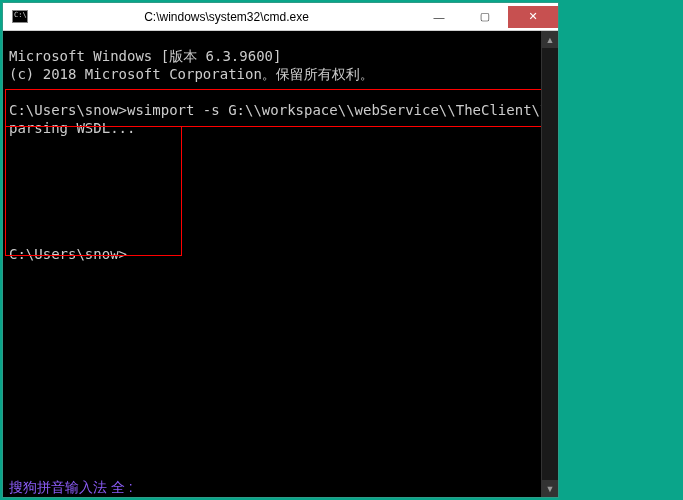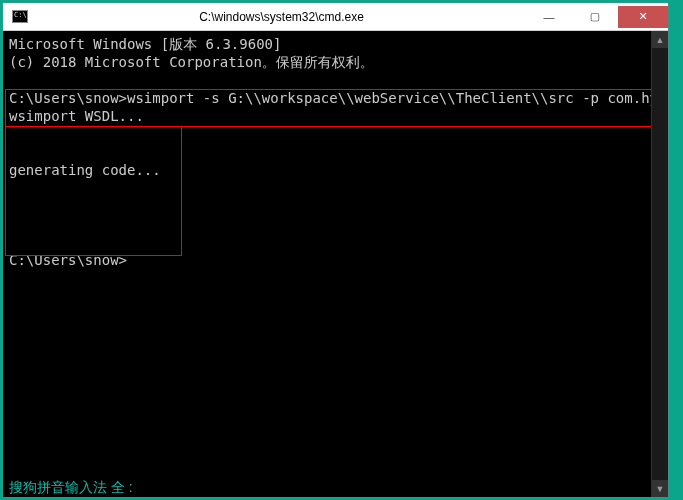--- a/index.html
+++ b/index.html
@@ -1,34 +1,34 @@
 <!DOCTYPE html>
 <html><head>
 <meta charset="utf-8">
 <style>
 *{margin:0;padding:0;box-sizing:border-box}
 body{width:683px;height:500px;background:#0aa58a;font-family:"Segoe UI",sans-serif;overflow:hidden}
-.window{position:absolute;top:2px;left:2px;width:667px;height:496px;background:#fff;border:1px solid #2e9b87}
+.window{position:absolute;top:2px;left:2px;width:557px;height:496px;background:#fff;border:1px solid #2e9b87}
 .titlebar{height:28px;display:flex;align-items:center;background:#fff;border-bottom:1px solid #d0d0d0}
 .icon-area{width:34px;display:flex;justify-content:center;align-items:center}
 .cmd-icon{width:16px;height:13px;background:#000;border:1px solid #888;position:relative}
 .cmd-icon::before{content:"C:\\";color:#ccc;font-size:7px;position:absolute;top:0;left:1px;font-family:Consolas,monospace}
 .title{flex:1;text-align:center;font-size:12px;color:#000}
 .controls{display:flex;height:22px}
 .ctrl{width:46px;display:flex;justify-content:center;align-items:center;font-size:11px;color:#333}
 .ctrl.close{width:50px;background:#c75050;color:#fff}
 .content{position:absolute;top:28px;left:0;right:0;bottom:0;background:#000;display:flex}
-.terminal{flex:1;padding:4px 6px;font-family:"NSimSun","SimSun",Consolas,monospace;font-size:14px;line-height:18px;color:#ccc;position:relative;overflow:hidden}
+.terminal{flex:1;padding:16px 6px;font-family:"NSimSun","SimSun",Consolas,monospace;font-size:14px;line-height:18px;color:#ccc;position:relative;overflow:hidden}
 .scrollbar{width:17px;background:#1a1a1a;border-left:1px solid #333;display:flex;flex-direction:column}
 .sb-btn{height:17px;background:#333;display:flex;justify-content:center;align-items:center;font-size:9px;color:#999}
 .sb-track{flex:1}
 .line{white-space:pre;min-height:18px}
 .red-box1{position:absolute;top:58px;left:2px;width:670px;height:38px;border:1px solid #f00;pointer-events:none}
 .red-box2{position:absolute;top:95px;left:2px;width:177px;height:130px;border:1px solid #f00;pointer-events:none}
-.status{position:absolute;bottom:0;left:0;right:0;height:20px;padding:0 6px;font-family:"NSimSun","SimSun",sans-serif;font-size:14px;color:#14b8a6;display:flex;align-items:center}
+.status{position:absolute;bottom:0;left:0;right:0;height:20px;padding:0 6px;font-family:"NSimSun","SimSun",sans-serif;font-size:14px;color:#8b5cf6;display:flex;align-items:center}
 </style>
 </head>
 <body>
 
 <div class="window">
   <div class="titlebar">
     <div class="icon-area">
       <div class="cmd-icon"></div>
     </div>
     <div class="title">C:\windows\system32\cmd.exe</div>
@@ -37,24 +37,23 @@
       <div class="ctrl">▢</div>
       <div class="ctrl close">✕</div>
     </div>
   </div>
   <div class="content">
     <div class="terminal">
       <div class="line">Microsoft Windows [版本 6.3.9600]</div>
       <div class="line">(c) 2018 Microsoft Corporation。保留所有权利。</div>
       <div class="line"></div>
       <div class="line">C:\Users\snow&gt;wsimport -s G:\\workspace\\webService\\TheClient\\src -p com.hyan.</div>
-      <div class="line">wsimport WSDL...</div>
+      <div class="line">parsing WSDL...</div>
       <div class="line"></div>
       <div class="line"></div>
-      <div class="line">generating code...</div>
       <div class="line"></div>
       <div class="line"></div>
       <div class="line"></div>
       <div class="line"></div>
       <div class="line">C:\Users\snow&gt;</div>
       <div class="red-box1"></div>
       <div class="red-box2"></div>
       <div class="status">搜狗拼音输入法 全 :</div>
     </div>
     <div class="scrollbar">

